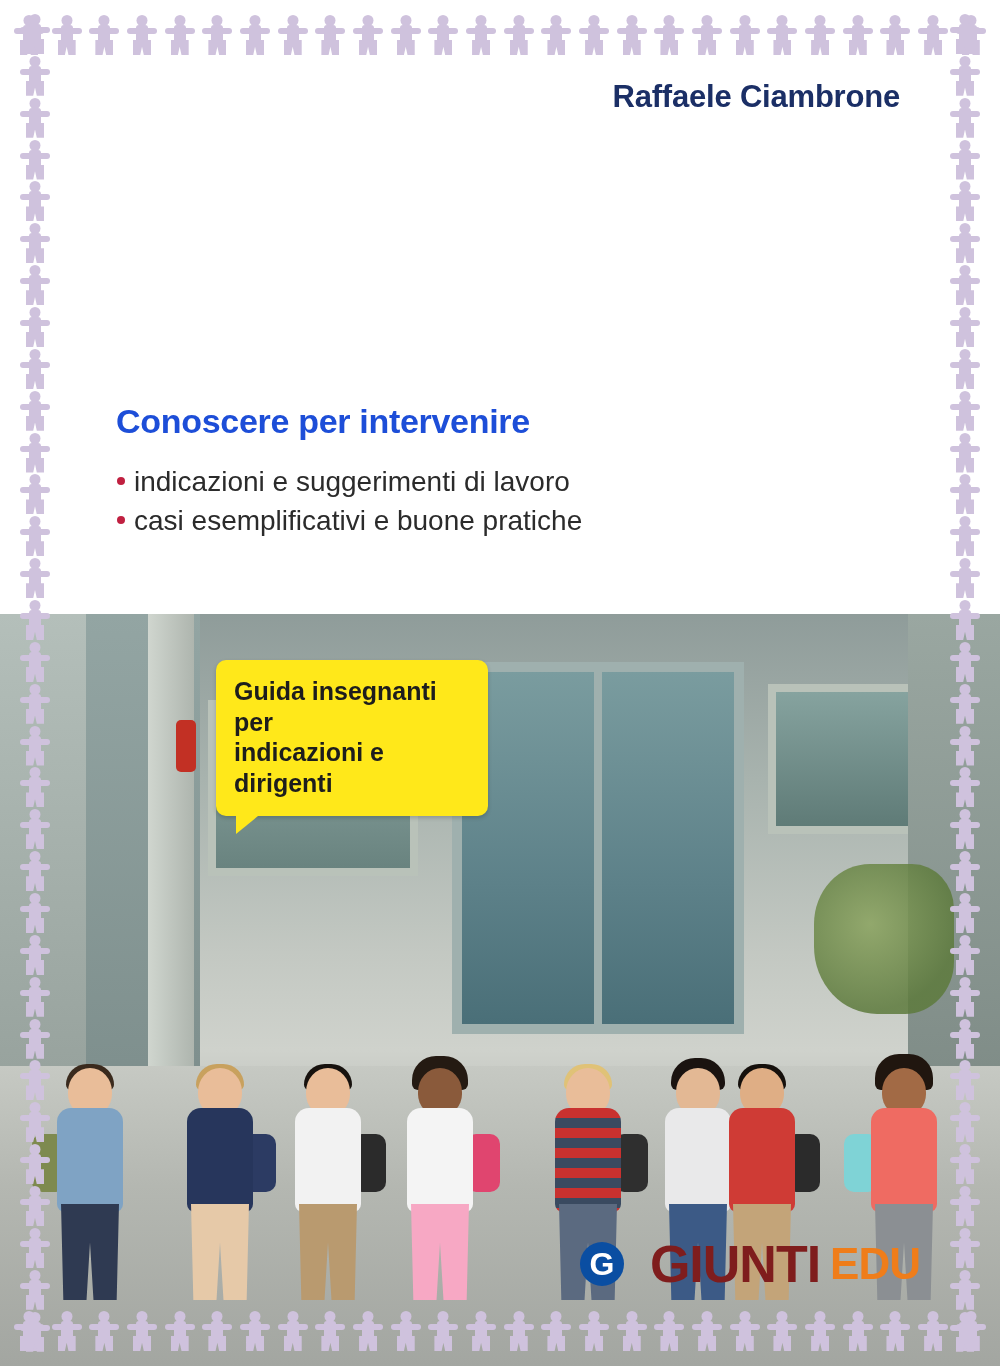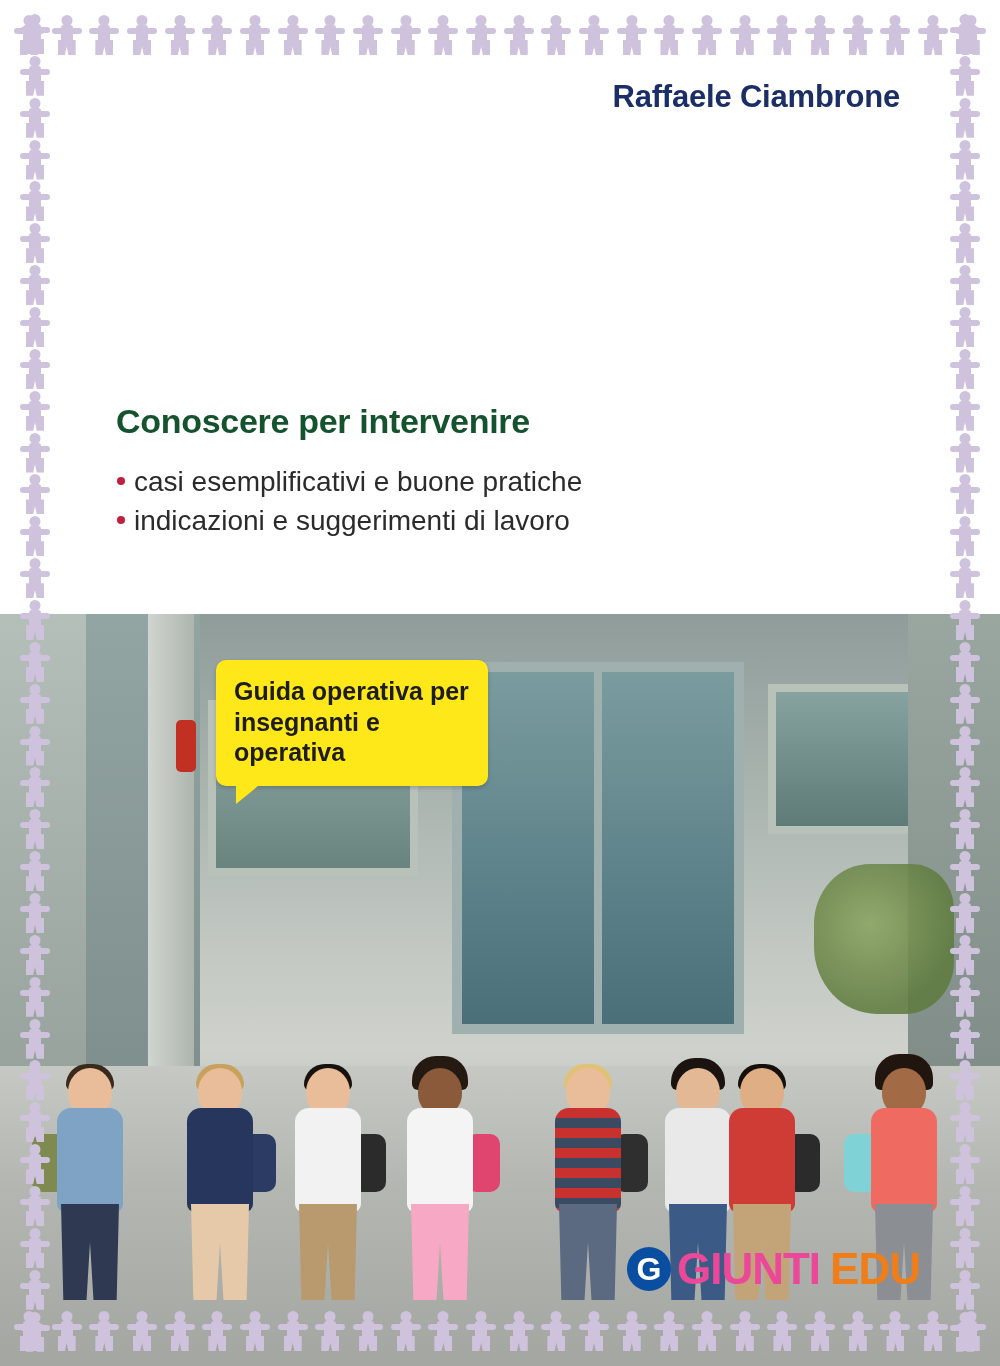--- a/index.html
+++ b/index.html
@@ -128,21 +128,21 @@
     line-height: 1.0;
     letter-spacing: -1px;
   }
   .title .line1 { display: block; font-size: 84px; }
   .title .line2 { display: block; font-size: 84px; margin-top: 18px; }
 
   .subtitle {
     position: absolute;
     left: 116px;
     top: 402px;
-    color: #14532d;
+    color: #1d4ed8;
     font-weight: bold;
     font-size: 34px;
     letter-spacing: -0.3px;
   }
 
   .bullets {
     position: absolute;
     left: 116px;
     top: 463px;
     width: 800px;
@@ -356,24 +356,25 @@
     background: #0a4ea2;
     color: #ffffff;
     font-weight: bold;
     font-size: 32px;
     display: flex;
     align-items: center;
     justify-content: center;
     margin-right: 6px;
   }
   .logo .giunti {
-    color: #ec4899;
+    color: #7f1d1d;
     font-weight: bold;
-    font-size: 44px;
+    font-size: 52px;
     letter-spacing: -1px;
+    margin-left: 20px;
   }
   .logo .edu {
     color: #ef7d1a;
     font-weight: bold;
     font-size: 44px;
     letter-spacing: -1px;
     margin-left: 10px;
   }
 </style>
 </head>
@@ -455,28 +456,28 @@
   <div class="text-panel">
 
     <div class="authors">
       <div>Raffaele Ciambrone</div>
     </div>
 
 
     <div class="subtitle">Conoscere per intervenire</div>
 
     <ul class="bullets">
+      <li>indicazioni e suggerimenti di lavoro</li>
       <li>casi esemplificativi e buone pratiche</li>
-      <li>indicazioni e suggerimenti di lavoro</li>
     </ul>
   </div>
 
   <div class="callout">
-    <div>Guida operativa per</div>
-    <div>insegnanti e operativa</div>
+    <div>Guida insegnanti per</div>
+    <div>indicazioni e dirigenti</div>
   </div>
 
   <div class="logo">
     <div class="mark">G</div>
     <div class="giunti">GIUNTI</div>
     <div class="edu">EDU</div>
   </div>
 
   <div class="border-frame">
     <div class="doll-strip doll-top">

